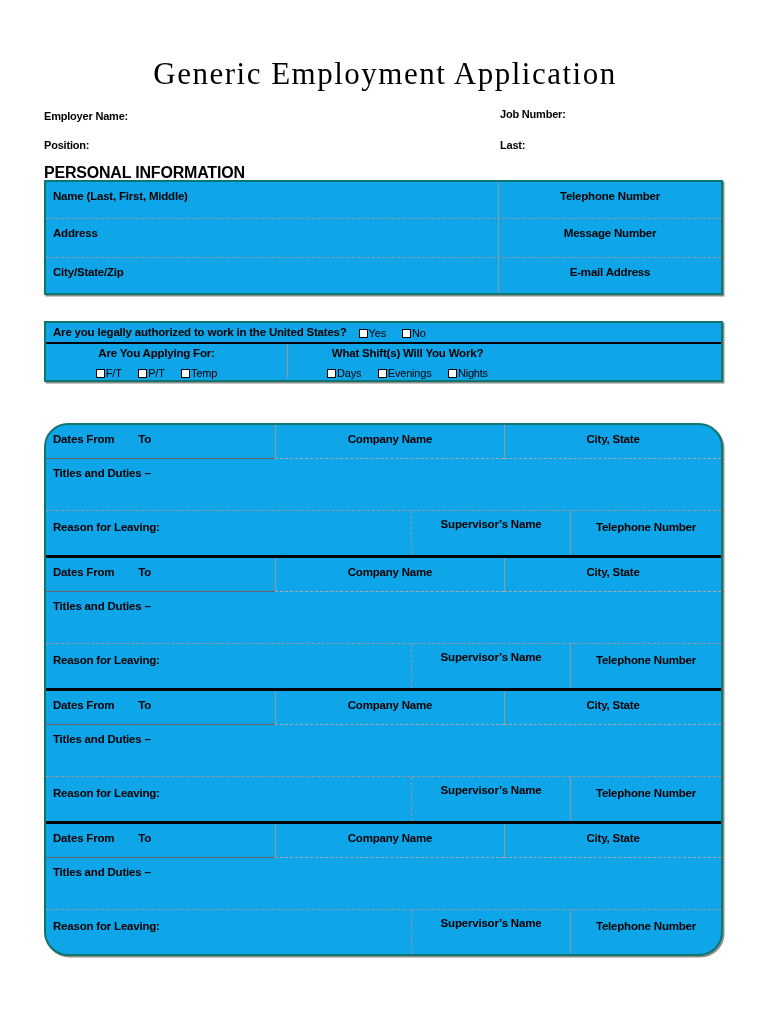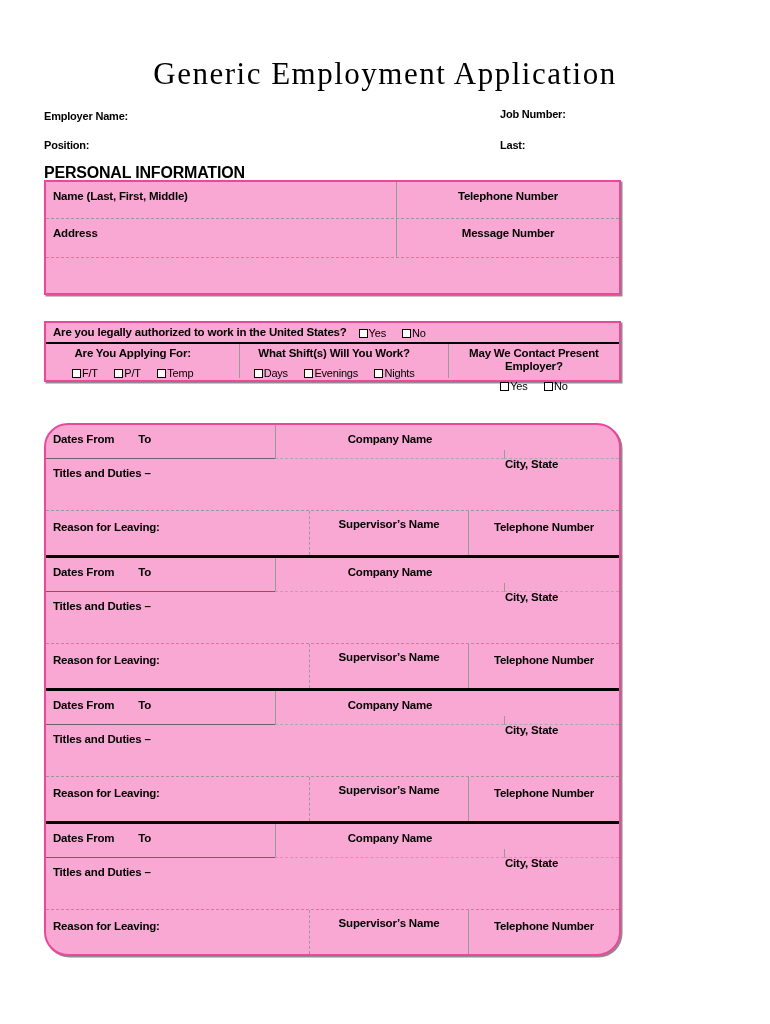--- a/index.html
+++ b/index.html
@@ -24,22 +24,22 @@
   .section-head{
     position:absolute;left:44px;font-weight:bold;font-size:16px;letter-spacing:-0.2px;
   }
   .sh-personal{top:164px;}
   .sh-employment{top:408px;font-weight:normal;}
   .sh-employment .bold{font-weight:bold;}
   .sh-employment .rest{margin-left:4px;}
 
   
   .tbl{
-    position:absolute;left:44px;width:577px;border:2px solid #ec4899;
-    box-sizing:border-box;background:#f9a8d4;box-shadow:1.5px 1.5px 0 rgba(0,0,0,0.45);
+    position:absolute;left:44px;width:679px;border:2px solid #0f766e;
+    box-sizing:border-box;background:#0ea5e9;box-shadow:1.5px 1.5px 0 rgba(0,0,0,0.45);
   }
   .lbl{font-weight:bold;font-size:11.5px;letter-spacing:-0.2px;line-height:13px;}
   .opt{font-weight:normal;font-size:11px;letter-spacing:-0.2px;}
   .cb{
     display:inline-block;width:9px;height:9px;border:1.5px solid #000;
     box-sizing:border-box;vertical-align:-1px;margin-right:1px;background:#fff;
   }
 
   
   .t-personal{top:180px;height:115px;}
@@ -66,21 +66,21 @@
   .ec2{width:240px;border-left:1px solid #999;}
   .ec3{width:218px;border-left:1px solid #999;}
 
   
   .t-emp{top:423px;border-radius:24px;}
   .emp-block + .emp-block{border-top:3px solid #000;}
   .emp-r1{display:flex;height:34px;box-sizing:border-box;}
   .emp-r1 .c1{width:229px;padding:4px 0 0 7px;box-sizing:border-box;border-bottom:1px solid #666;}
   .emp-r1 .c1 .to{margin-left:24px;}
   .emp-r1 .c2{width:229px;text-align:center;padding-top:4px;box-sizing:border-box;border-left:1px solid #999;border-bottom:1px dashed #aaa;}
-  .emp-r1 .c3{flex:1;text-align:left;padding-top:4px;box-sizing:border-box;border-left:1px solid #999;border-bottom:1px dashed #aaa;margin-top:25px;}
+  .emp-r1 .c3{flex:1;text-align:center;padding-top:4px;box-sizing:border-box;border-left:1px solid #999;border-bottom:1px dashed #aaa;}
   .emp-r2{height:52px;padding:4px 0 0 7px;box-sizing:border-box;border-bottom:1px dashed #999;}
   .emp-r3{display:flex;height:44px;box-sizing:border-box;}
   .emp-r3 .c1{flex:1;padding:6px 0 0 7px;box-sizing:border-box;}
   .emp-r3 .c2{width:159px;text-align:center;padding-top:3px;box-sizing:border-box;border-left:1px dashed #999;}
   .emp-r3 .c3{width:151px;text-align:center;padding-top:6px;box-sizing:border-box;border-left:1px solid #999;}
 </style>
 </head>
 <body>
 
 <div class="sheet">
@@ -104,20 +104,28 @@
       </div>
     </div>
     <div class="p-row r2">
       <div class="p-left">
         <span class="lbl">Address</span>
       </div>
       <div class="p-right">
         <span class="lbl">Message Number</span>
       </div>
     </div>
+    <div class="p-row r3">
+      <div class="p-left">
+        <span class="lbl">City/State/Zip</span>
+      </div>
+      <div class="p-right">
+        <span class="lbl">E-mail Address</span>
+      </div>
+    </div>
   </div>
 
   <div class="tbl t-elig">
     <div class="e-row1">
       <span class="lbl q">Are you legally authorized to work in the United States?</span>
       <span class="opt"><span class="cb"></span><span>Yes</span></span>
       <span class="opt"><span class="cb"></span><span>No</span></span>
     </div>
     <div class="e-row2">
       <div class="e-col ec1">
@@ -129,27 +137,20 @@
         </div>
       </div>
       <div class="e-col ec2">
         <div class="lbl">What Shift(s) Will You Work?</div>
         <div class="opts">
           <span class="opt"><span class="cb"></span><span>Days</span></span>
           <span class="opt"><span class="cb"></span><span>Evenings</span></span>
           <span class="opt"><span class="cb"></span><span>Nights</span></span>
         </div>
       </div>
-      <div class="e-col ec3">
-        <div class="lbl">May We Contact Present Employer?</div>
-        <div class="opts">
-          <span class="opt"><span class="cb"></span><span>Yes</span></span>
-          <span class="opt"><span class="cb"></span><span>No</span></span>
-        </div>
-      </div>
     </div>
   </div>
 
 
   <div class="tbl t-emp">
 
     <div class="emp-block">
       <div class="emp-r1">
         <div class="c1"><span class="lbl">Dates From</span><span class="lbl to">To</span></div>
         <div class="c2"><span class="lbl">Company Name</span></div>

